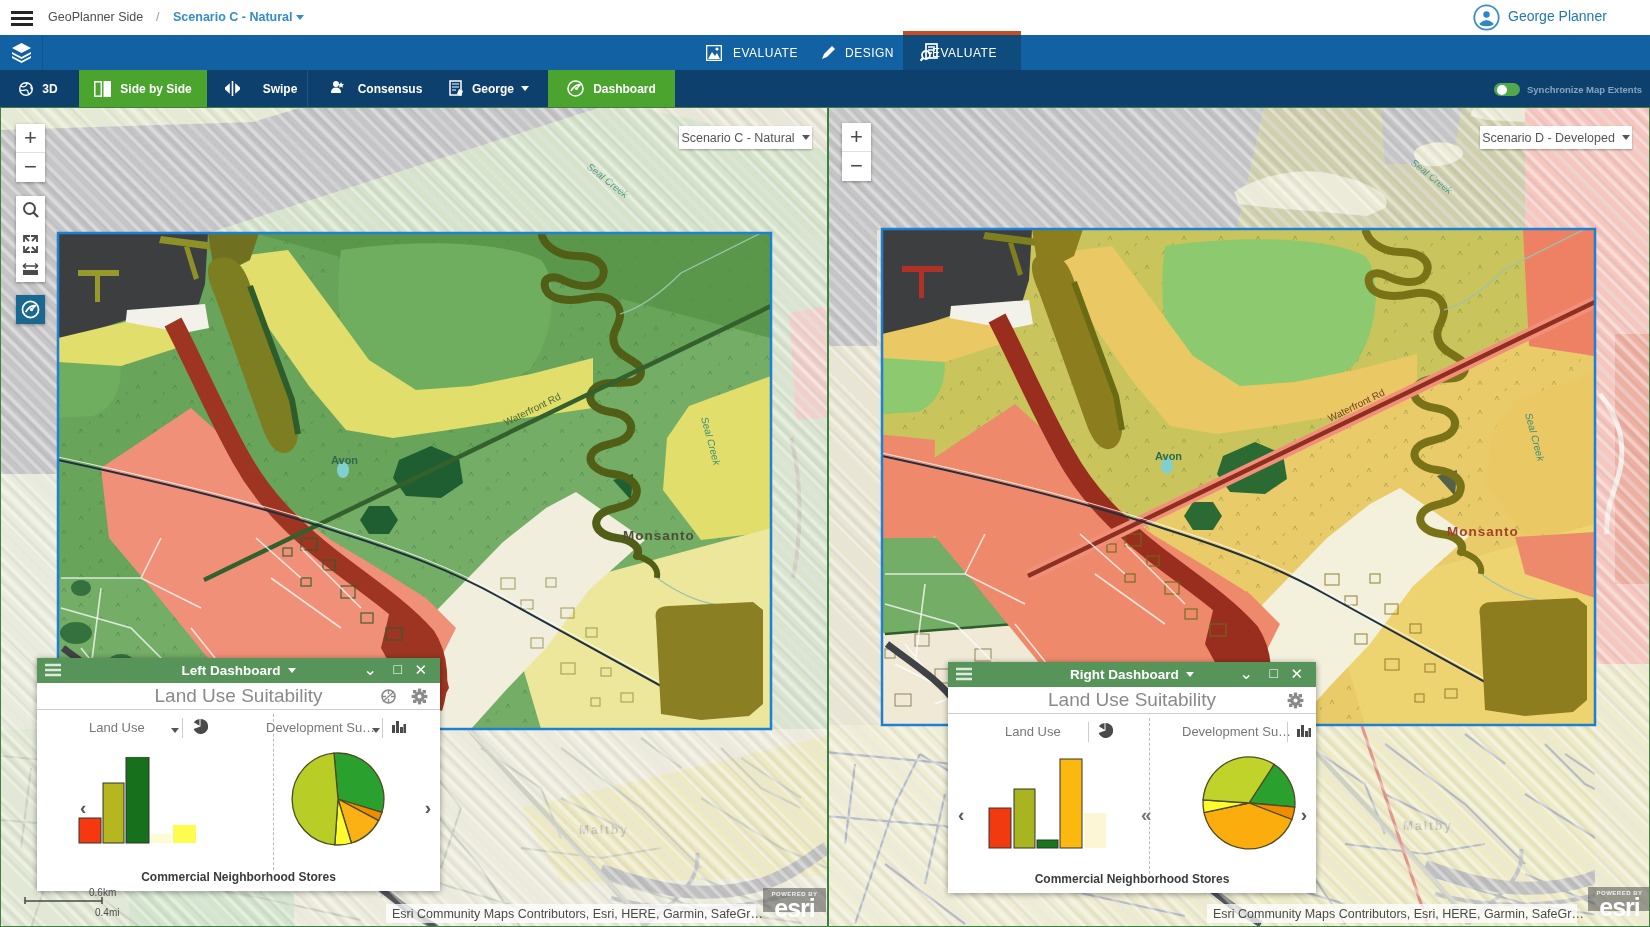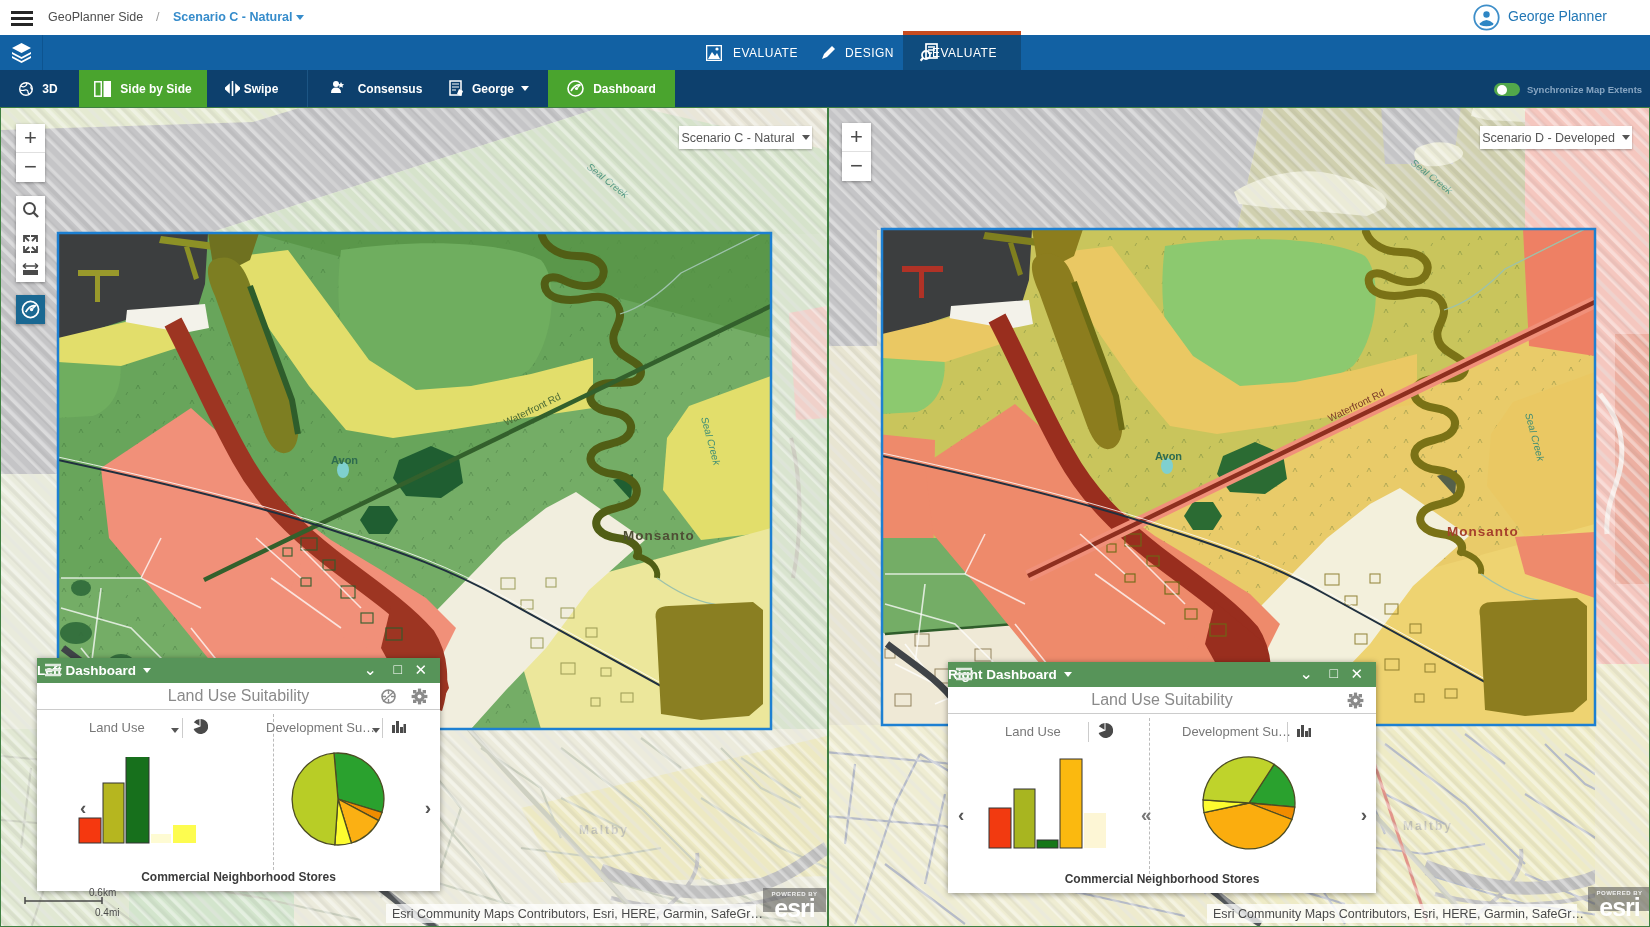--- a/index.html
+++ b/index.html
@@ -16,22 +16,22 @@
 .tabtxt{color:#fff;font-size:12px;letter-spacing:0.5px}
 .tbtn{position:absolute;top:0;height:37px;display:flex;align-items:center;justify-content:center;color:#fff;font-size:12px;font-weight:bold}
 .green{background:#4aa42e}
 .wbox{position:absolute;background:#fff;box-shadow:0 1px 3px rgba(0,0,0,0.35)}
 .zbtn{width:29px;height:29px;text-align:center;line-height:27px;font-size:22px;color:#4a4a4a}
 .scen{position:absolute;top:18px;height:23px;background:#fff;font-size:12.5px;color:#555;white-space:nowrap;
  display:flex;align-items:center;justify-content:center;box-shadow:0 1px 2px rgba(0,0,0,0.3)}
 .caret{display:inline-block;width:0;height:0;border-left:4.5px solid transparent;border-right:4.5px solid transparent;border-top:5.5px solid #555;margin-left:7px}
 .dash{position:absolute;background:#fff;box-shadow:0 1px 6px rgba(0,0,0,0.4)}
 .dtitle{height:25px;background:#579459;color:#fff;font-size:13.5px;font-weight:bold;
- display:flex;align-items:center;position:relative}
-.dsub{height:27px;border-bottom:1px solid #ccc;position:relative;color:#8a8a8a;font-size:16px;
+ display:flex;align-items:center;justify-content:center;position:relative}
+.dsub{height:27px;border-bottom:1px solid #ccc;position:relative;color:#8a8a8a;font-size:19px;
  display:flex;align-items:center;justify-content:center}
 .chead{position:absolute;top:9px;font-size:13px;color:#777}
 .attr{position:absolute;height:19px;background:rgba(255,255,255,0.75);color:#4a4a4a;font-size:12.5px;
  display:flex;align-items:center;padding:0 6px;white-space:nowrap}
 .esri{position:absolute;width:63px;height:24px;background:rgba(80,80,80,0.55);color:#fff;text-align:center}
 .esri .pb{font-size:6px;letter-spacing:0.5px;margin-top:3px;font-weight:bold;color:#f0f0f0}
 .esri .big{font-size:25px;font-weight:bold;line-height:22px;letter-spacing:-1px}
 .arr{position:absolute;color:#555;font-size:19px;font-weight:bold;z-index:6}
 svg{display:block}
 </style></head><body>
@@ -90,21 +90,21 @@
  </svg>
  <span class="tbtn" style="left:41px;width:18px">3D</span>
  <div class="tbtn green" style="left:79px;width:128px">
   <svg width="17" height="16" viewBox="0 0 17 16" style="margin-right:9px">
    <rect x="0.8" y="0.8" width="6.5" height="14.4" fill="none" stroke="#fff" stroke-width="1.5"></rect>
    <rect x="9.5" y="0" width="7.5" height="16" fill="#fff"></rect>
   </svg>Side by Side</div>
  <svg style="position:absolute;left:225px;top:11px" width="15" height="15" viewBox="0 0 15 15">
   <path d="M7.5,0 L7.5,15 M0,7.5 L4,4 4,11 Z M15,7.5 L11,4 11,11 Z" stroke="#fff" stroke-width="1.6" fill="#fff"></path>
  </svg>
- <span class="tbtn" style="left:240px;width:42px">Swipe</span>
+ <span class="tbtn" style="left:259px;width:42px">Swipe</span>
  <div style="position:absolute;left:307px;top:0;width:1px;height:37px;background:#1c5584"></div>
  <svg style="position:absolute;left:330px;top:10px" width="15" height="16" viewBox="0 0 15 16">
   <circle cx="6" cy="4" r="3" fill="#fff"></circle>
         <path d="M1,13 Q1,7.5 6,7.5 Q11,7.5 11,13 Z" fill="#fff"></path>
   <path d="M11,2 l1,2 2,0.3 -1.5,1.4 0.4,2 -1.9-1 -1.9,1 0.4-2 -1.5-1.4 2-0.3 Z" fill="#fff"></path>
  </svg>
  <span class="tbtn" style="left:355px;width:70px">Consensus</span>
  <svg style="position:absolute;left:449px;top:10px" width="16" height="17" viewBox="0 0 16 17">
   <rect x="1" y="1" width="11" height="14" fill="none" stroke="#fff" stroke-width="1.5"></rect>
   <path d="M3,4 L10,4 M3,7 L10,7 M3,10 L7,10" stroke="#fff" stroke-width="1.2"></path>
@@ -584,21 +584,21 @@
 <rect x="0" y="621" width="829" height="207" fill="url(#hR)"></rect>
 <rect x="0" y="621" width="829" height="207" fill="url(#gR)"></rect>
 <rect x="57" y="125" width="713" height="496" fill="none" stroke="#1d80d2" stroke-width="2.5"></rect>
 </svg>
 
  <div class="wbox" style="left:13px;top:15px;width:29px;height:58px">
   <div class="zbtn" style="border-bottom:1px solid #e0e0e0">+</div>
           <div class="zbtn">−</div>
         </div>
  <div class="scen" style="left:651px;width:152px">Scenario D - Developed<span class="caret"></span></div>
- <div class="dash" style="left:119px;top:554px;width:428px;height:231px">
+ <div class="dash" style="left:119px;top:554px;width:368px;height:231px">
   <div class="dtitle">
    <svg style="position:absolute;left:8px;top:5px" width="16" height="14" viewBox="0 0 16 14">
     <path d="M0,2 L16,2 M0,7 L16,7 M0,12 L16,12" stroke="#dfe9df" stroke-width="2.4"></path>
             </svg>
    Right Dashboard<span class="caret" style="border-top-color:#fff"></span>
    <span style="position:absolute;right:63px;top:2px;font-weight:normal;font-size:16px">⌄</span>
    <span style="position:absolute;right:38px;top:3px;font-weight:normal;font-size:14px">□</span>
    <span style="position:absolute;right:13px;top:3px;font-weight:normal;font-size:15px">✕</span>
   </div>
   <div class="dsub">Land Use Suitability

